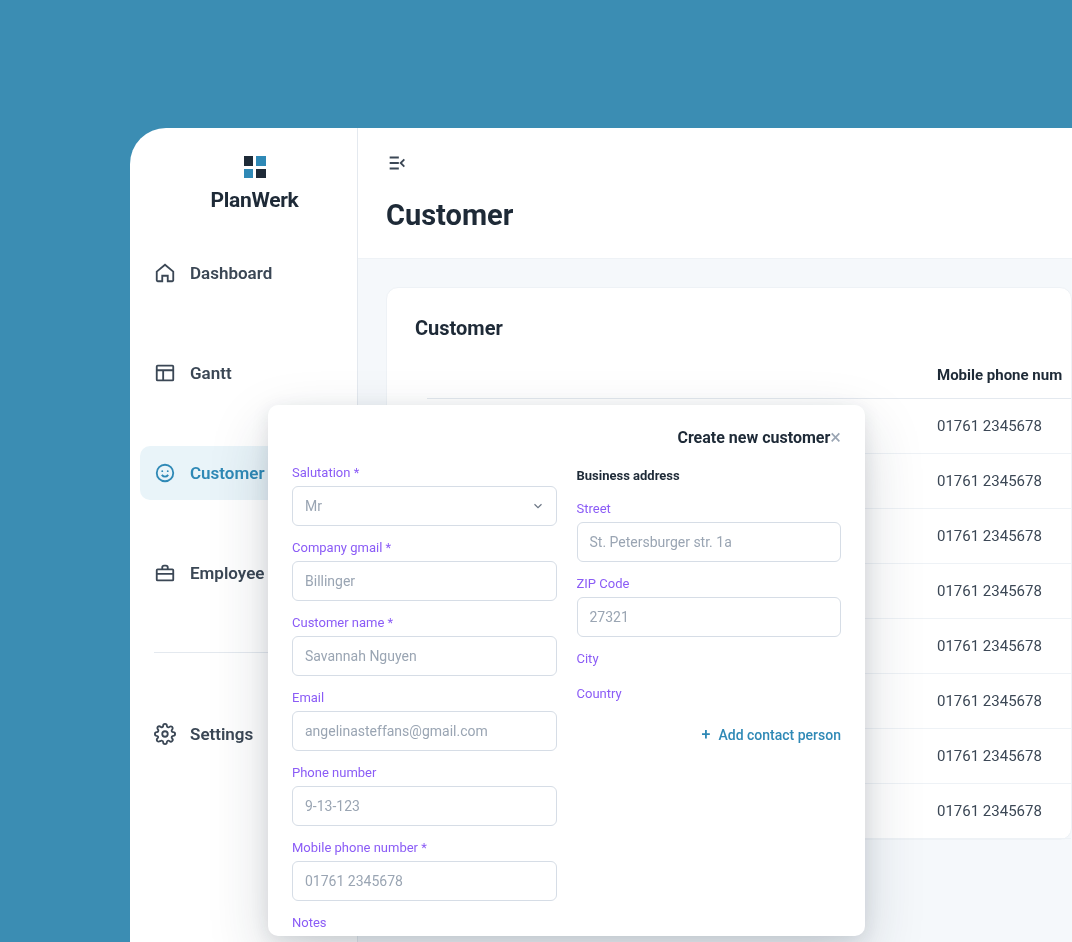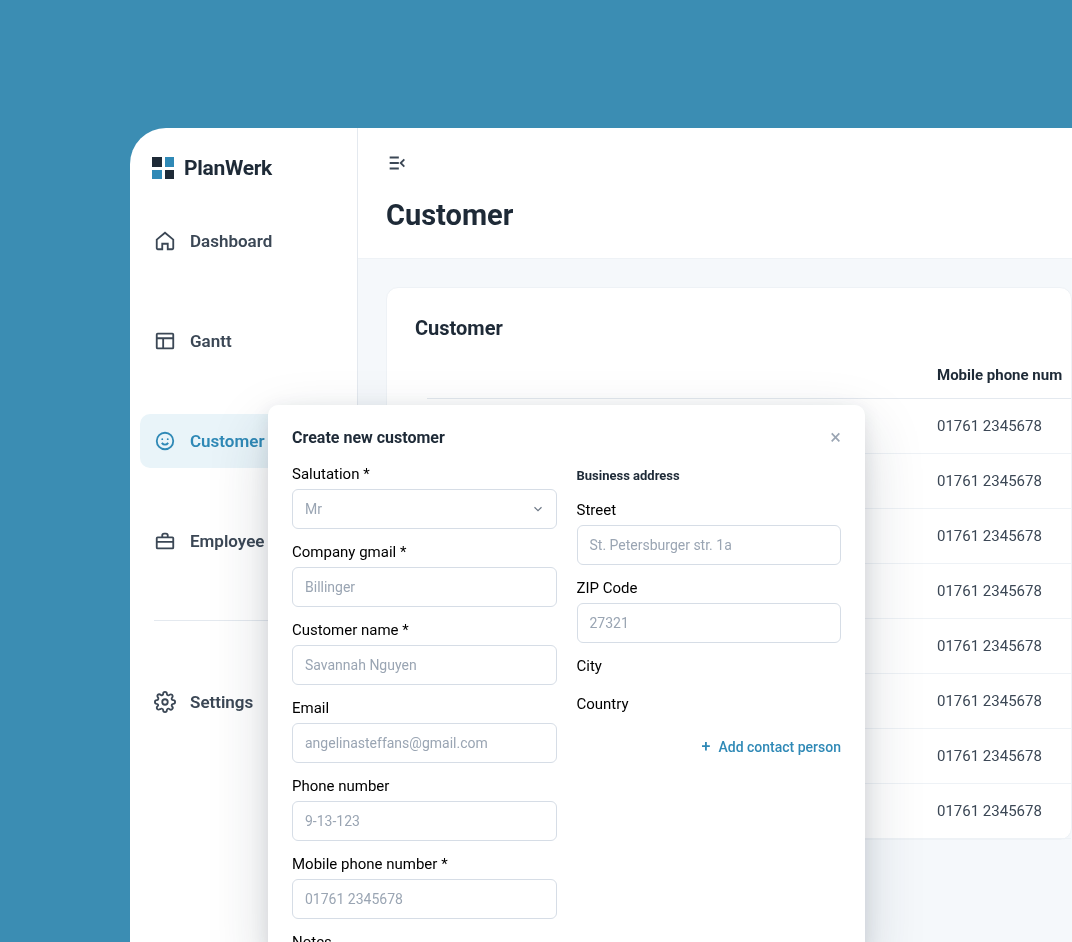--- a/index.html
+++ b/index.html
@@ -36,20 +36,21 @@
       border-right: 1px solid #e4e9ef;
       display: flex;
       flex-direction: column;
       padding-top: 28px;
     }
     .logo-row {
       display: flex;
       align-items: center;
       gap: 10px;
       padding: 0 0 34px 22px;
+      flex-direction: column;
     }
     .logo-mark {
       width: 22px;
       height: 22px;
       display: grid;
       grid-template-columns: 1fr 1fr;
       grid-template-rows: 1fr 1fr;
       gap: 3px;
     }
     .logo-mark span { display: block; }
@@ -141,32 +142,32 @@
       top: 405px;
       left: 268px;
       width: 597px;
       background: #fff;
       border-radius: 10px;
       box-shadow: 0 24px 60px rgba(25,42,60,0.18), 0 4px 18px rgba(25,42,60,0.10);
       padding: 22px 24px 0;
     }
     .modal-head {
       display: flex;
-      justify-content: space-between;
+      justify-content: flex-end;
       align-items: center;
       margin-bottom: 18px;
     }
     .modal-title { font-size: 16px; font-weight: 700; color: #1e2a37; }
     .modal-close { color: #9aa5b3; cursor: pointer; font-size: 20px; line-height: 1; }
     .modal-cols { display: flex; gap: 20px; }
     .modal-col { flex: 1; display: flex; flex-direction: column; }
     .form-group { margin-bottom: 14px; }
     .form-label {
-      font-size: 15px;
-      color: #000000;
+      font-size: 13px;
+      color: #8b5cf6;
       margin-bottom: 6px;
       display: block;
     }
     .section-label {
       font-size: 13px;
       font-weight: 700;
       color: #1e2a37;
       margin-bottom: 18px;
       margin-top: 3px;
     }

